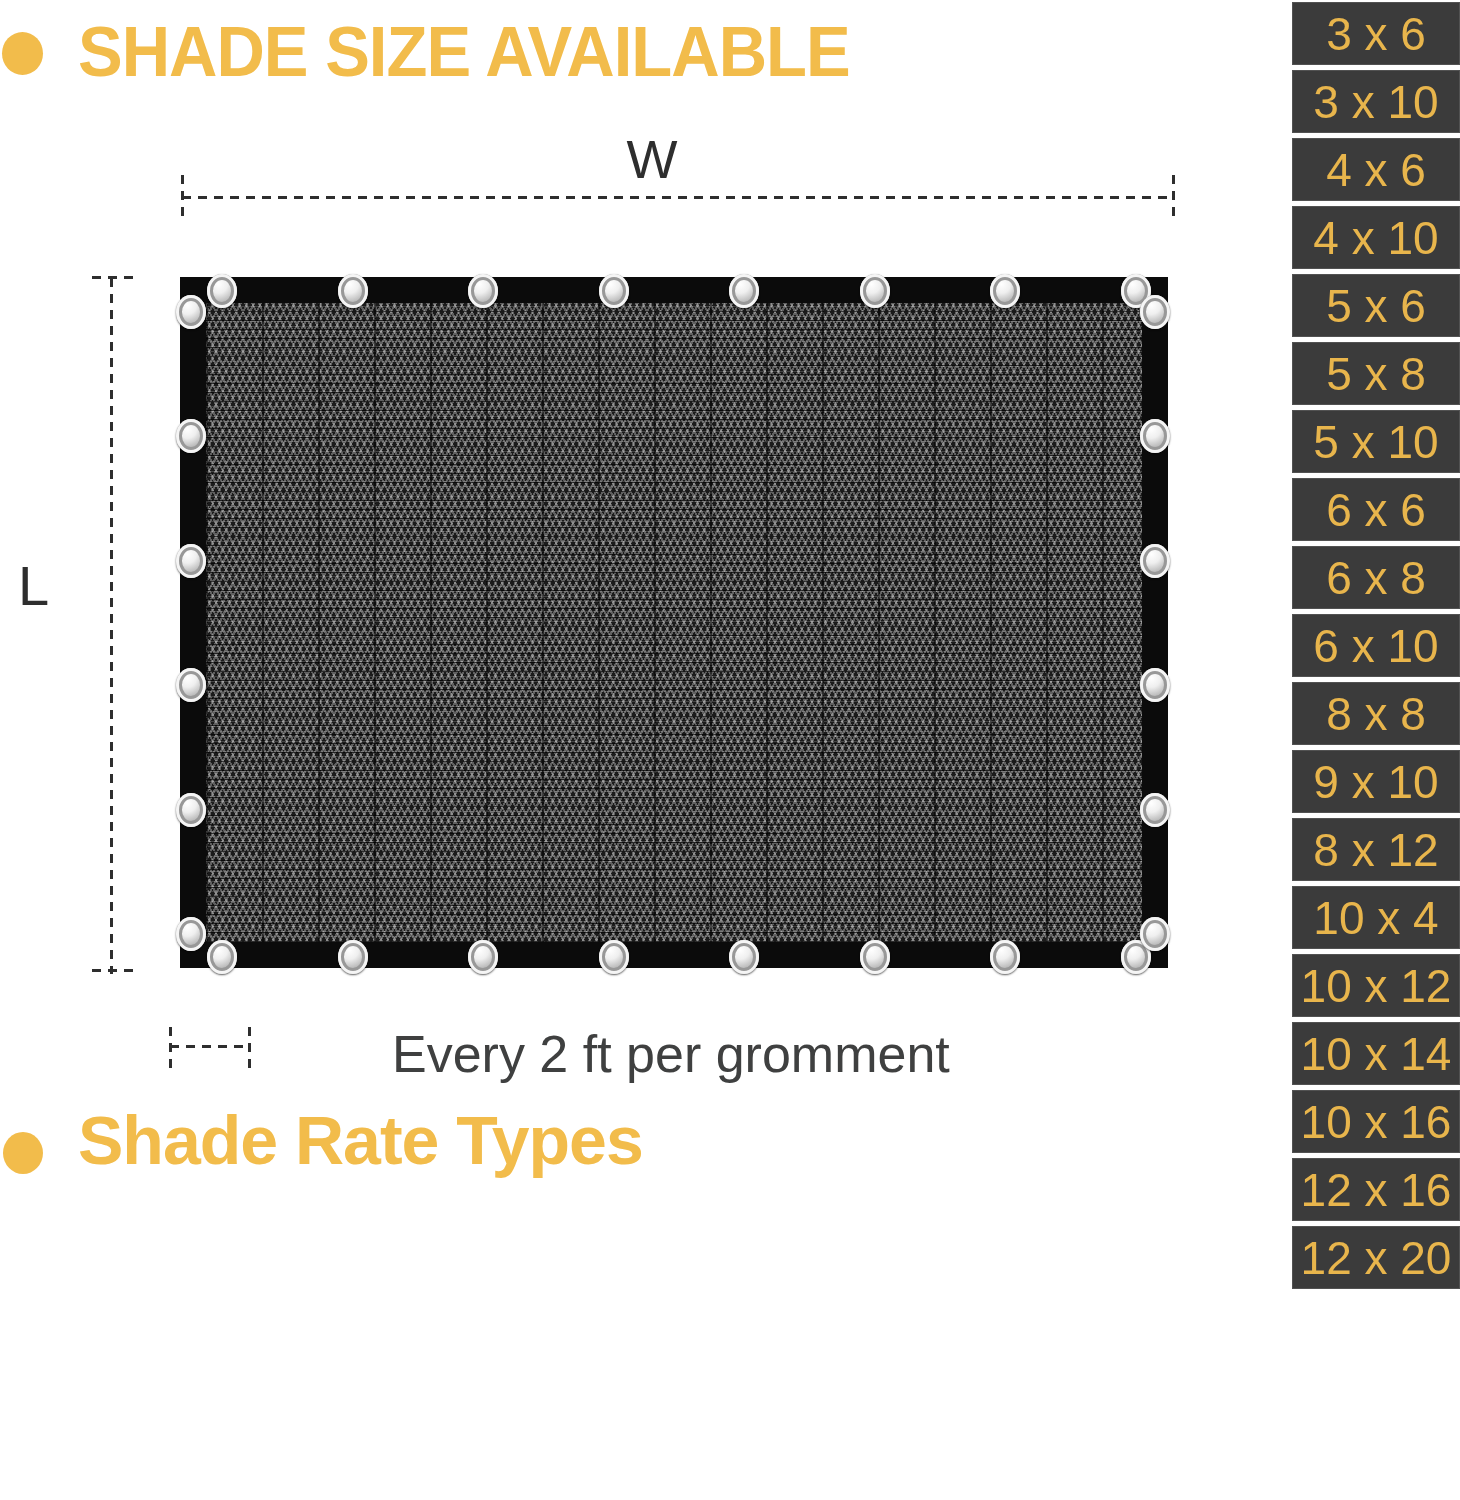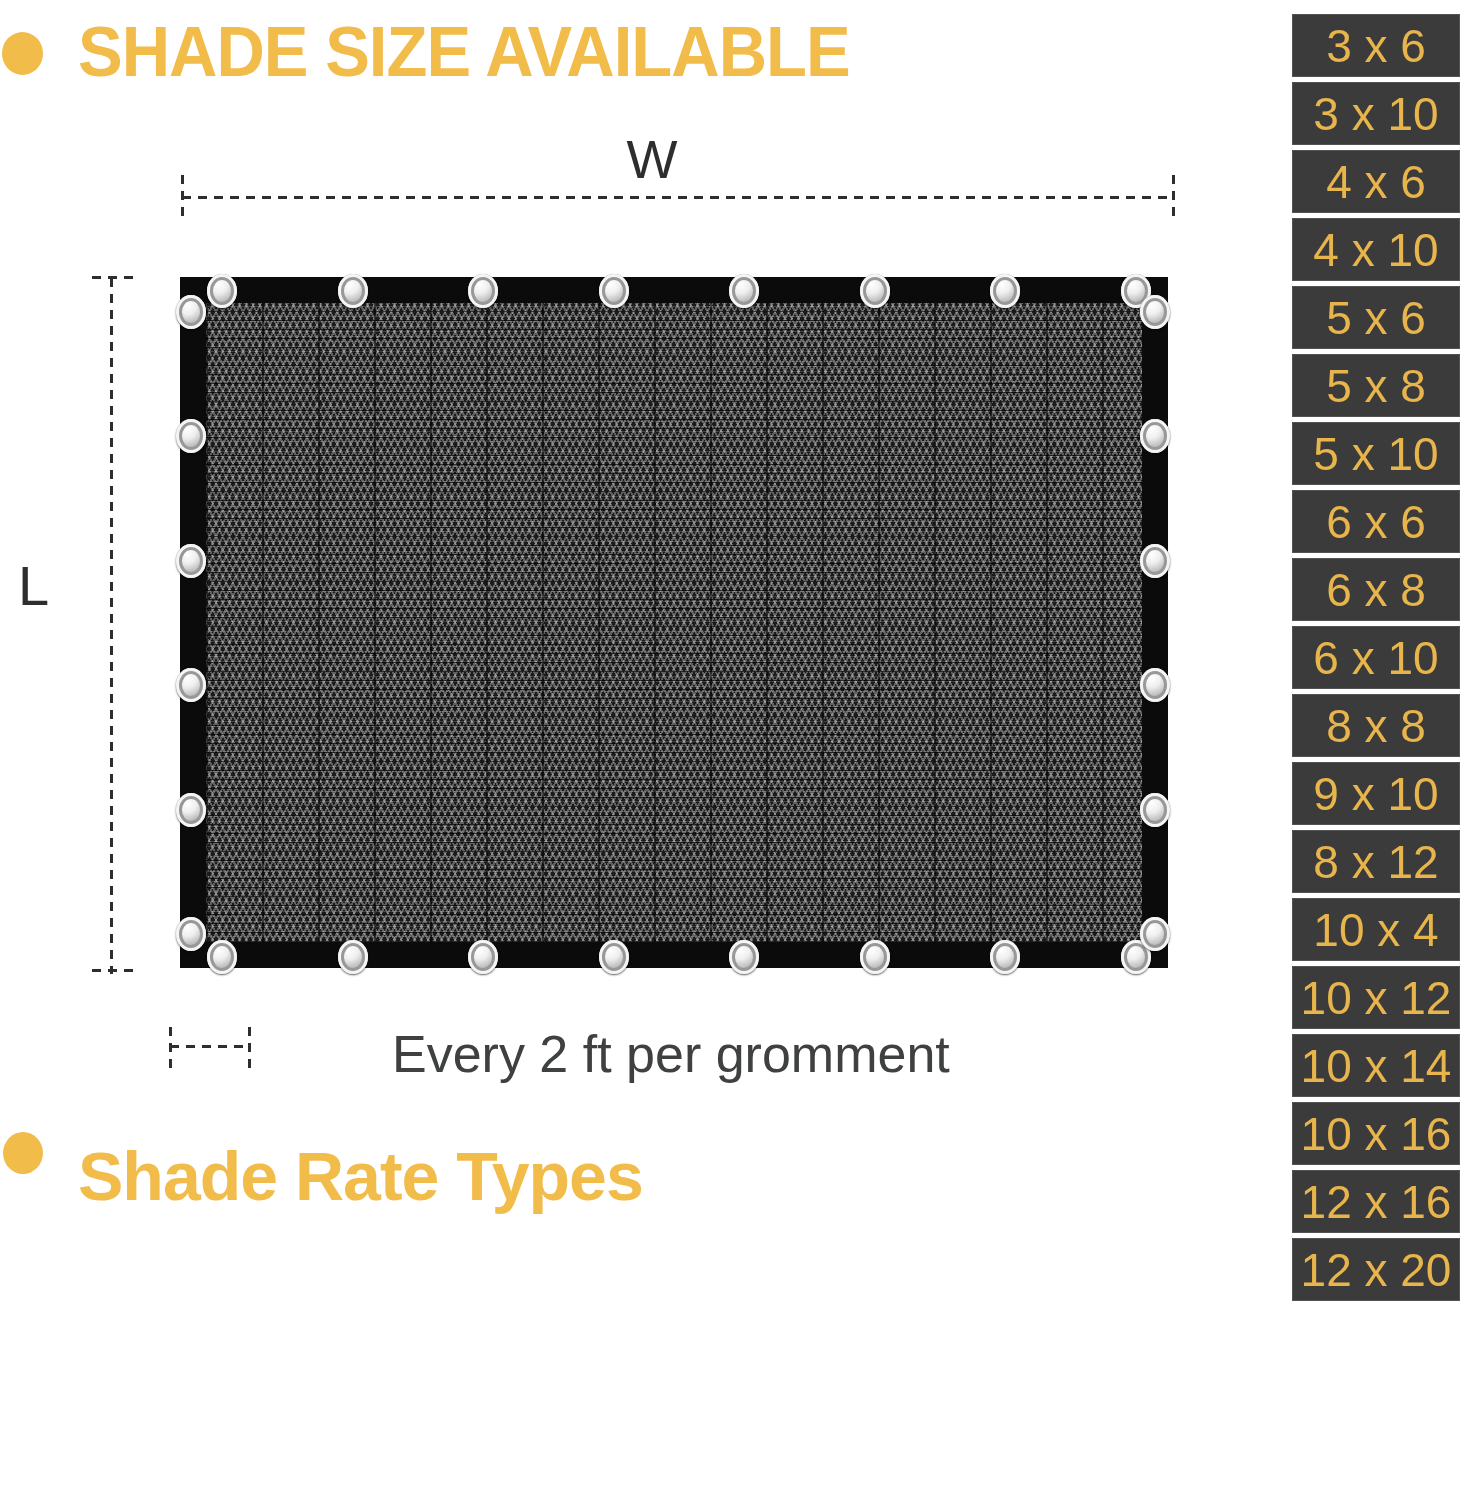--- a/index.html
+++ b/index.html
@@ -15,21 +15,21 @@
   body{font-family:"Liberation Sans","DejaVu Sans",sans-serif;}
   .canvas{position:relative;width:1460px;height:1500px;background:#fff;overflow:hidden;}
 
   
   .bullet{position:absolute;border-radius:50%;background:var(--accent);}
   .bullet-1{left:2px;top:32px;width:41px;height:43px;}
   .bullet-2{left:3px;top:1132px;width:40px;height:42px;}
   .h1{position:absolute;left:78px;top:17px;font-size:67px;line-height:1.0;font-weight:900;
       letter-spacing:-1px;color:var(--accent);white-space:nowrap;transform:scaleY(1.04);transform-origin:top left;}
   .h2{position:absolute;left:78px;top:1106px;font-size:68px;line-height:1.0;font-weight:900;
-      letter-spacing:-1px;color:var(--accent);white-space:nowrap;margin-top:36px;}
+      letter-spacing:-1px;color:var(--accent);white-space:nowrap;}
 
   
   .dash-h{position:absolute;height:3px;background:repeating-linear-gradient(90deg,var(--dim-line) 0 9px,transparent 9px 16px);}
   .dash-v{position:absolute;width:3px;background:repeating-linear-gradient(180deg,var(--dim-line) 0 9px,transparent 9px 16px);}
   .w-line{left:182px;top:196px;width:992px;}
   .w-tick-l{left:181px;top:175px;height:45px;}
   .w-tick-r{left:1172px;top:175px;height:45px;}
   .w-label{position:absolute;left:612px;top:128px;width:80px;text-align:center;font-size:54px;color:#2E2E2E;}
   .l-line{left:110px;top:278px;height:696px;}
   .l-tick-t{left:92px;top:276px;width:42px;}
@@ -71,21 +71,21 @@
   .rate-70{background-color:#4A4D52;background-image:
       repeating-linear-gradient(100deg,rgba(255,255,255,.70) 0 1.5px,transparent 1.5px 6px),
       repeating-linear-gradient(100deg,rgba(0,0,0,.55) 2px 4px,transparent 4px 9px),
       repeating-linear-gradient(168deg,rgba(0,0,0,.85) 0 4px,transparent 4px 28px);}
   .rate-90{background-color:#2E3136;background-image:
       repeating-linear-gradient(100deg,rgba(255,255,255,.35) 0 1px,transparent 1px 7px),
       repeating-linear-gradient(100deg,rgba(0,0,0,.5) 2px 4px,transparent 4px 10px),
       repeating-linear-gradient(168deg,rgba(0,0,0,.9) 0 4px,transparent 4px 28px);}
 
   
-  .size-list{position:absolute;right:0;top:0;width:168px;height:1500px;padding-top:14px;
+  .size-list{position:absolute;right:0;top:0;width:168px;height:1500px;padding-top:2px;
     display:flex;flex-direction:column;gap:5px;}
   .size-box{height:63px;flex:0 0 63px;background:var(--size-box-bg);
     box-shadow:inset 0 0 0 1px #525252;
     display:flex;align-items:center;justify-content:center;
     font-size:46px;color:var(--size-box-text);white-space:nowrap;}
 </style>
 </head>
 <body>
 
 <div class="canvas">

